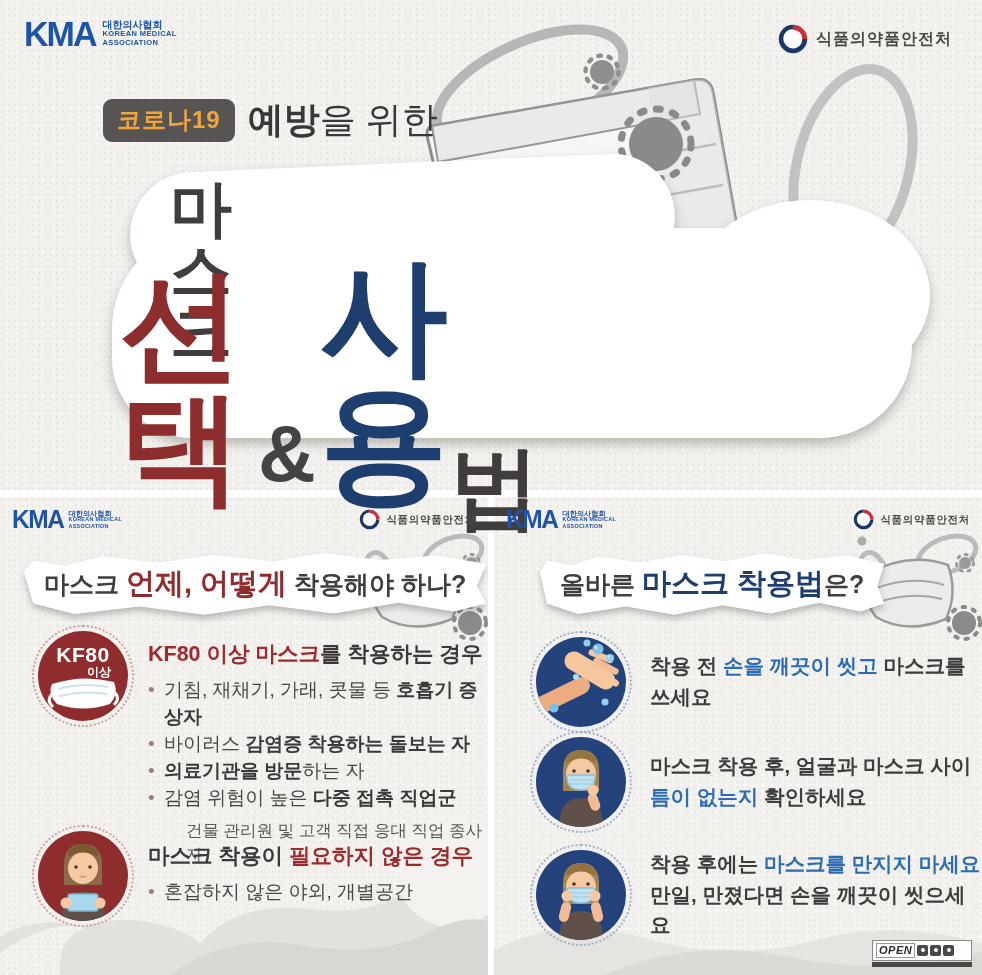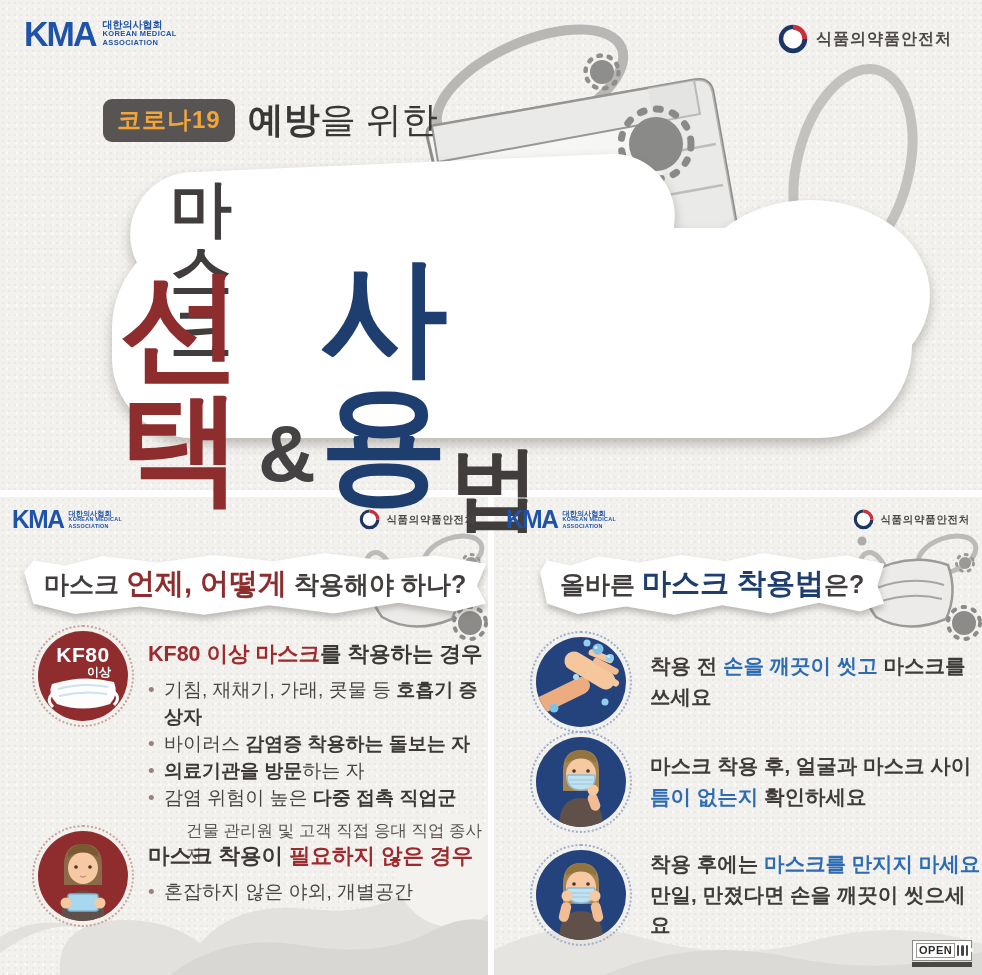--- a/index.html
+++ b/index.html
@@ -98,21 +98,21 @@
             border-radius:4px;padding:1px 6px 2px;margin-right:7px;vertical-align:1px;}
   .ex-l2{padding-left:36px;}
 
   .item-text{font-size:20.5px;font-weight:700;line-height:1.5;align-self:center;}
   .item-text .dark{color:#3f3c3b;}
   .item-text .blue{color:#2d6cb3;}
 
   .waves{position:absolute;left:0;bottom:0;z-index:1;}
 
   
-  .kogl{position:absolute;right:10px;bottom:8px;z-index:4;width:60px;}
+  .kogl{position:absolute;right:10px;bottom:8px;z-index:4;width:100px;font-style:italic;}
   .kogl-top{display:flex;align-items:center;gap:2px;background:#fff;border:1px solid #8a8784;padding:2px 3px;}
   .kogl-open{font-size:11px;font-weight:800;color:#2e2c2b;letter-spacing:.5px;border:1px solid #9a9794;
              padding:0 2px;line-height:1.2;}
   .kogl-sq{width:11px;height:11px;background:#4a4846;border-radius:2px;position:relative;}
   .kogl-sq::after{content:"";position:absolute;left:3.5px;top:3.5px;width:4px;height:4px;background:#fff;border-radius:50%;}
   .kogl-bar{height:5px;background:#4a4846;margin-top:1px;}
 </style>
 </head>
 <body>
 

